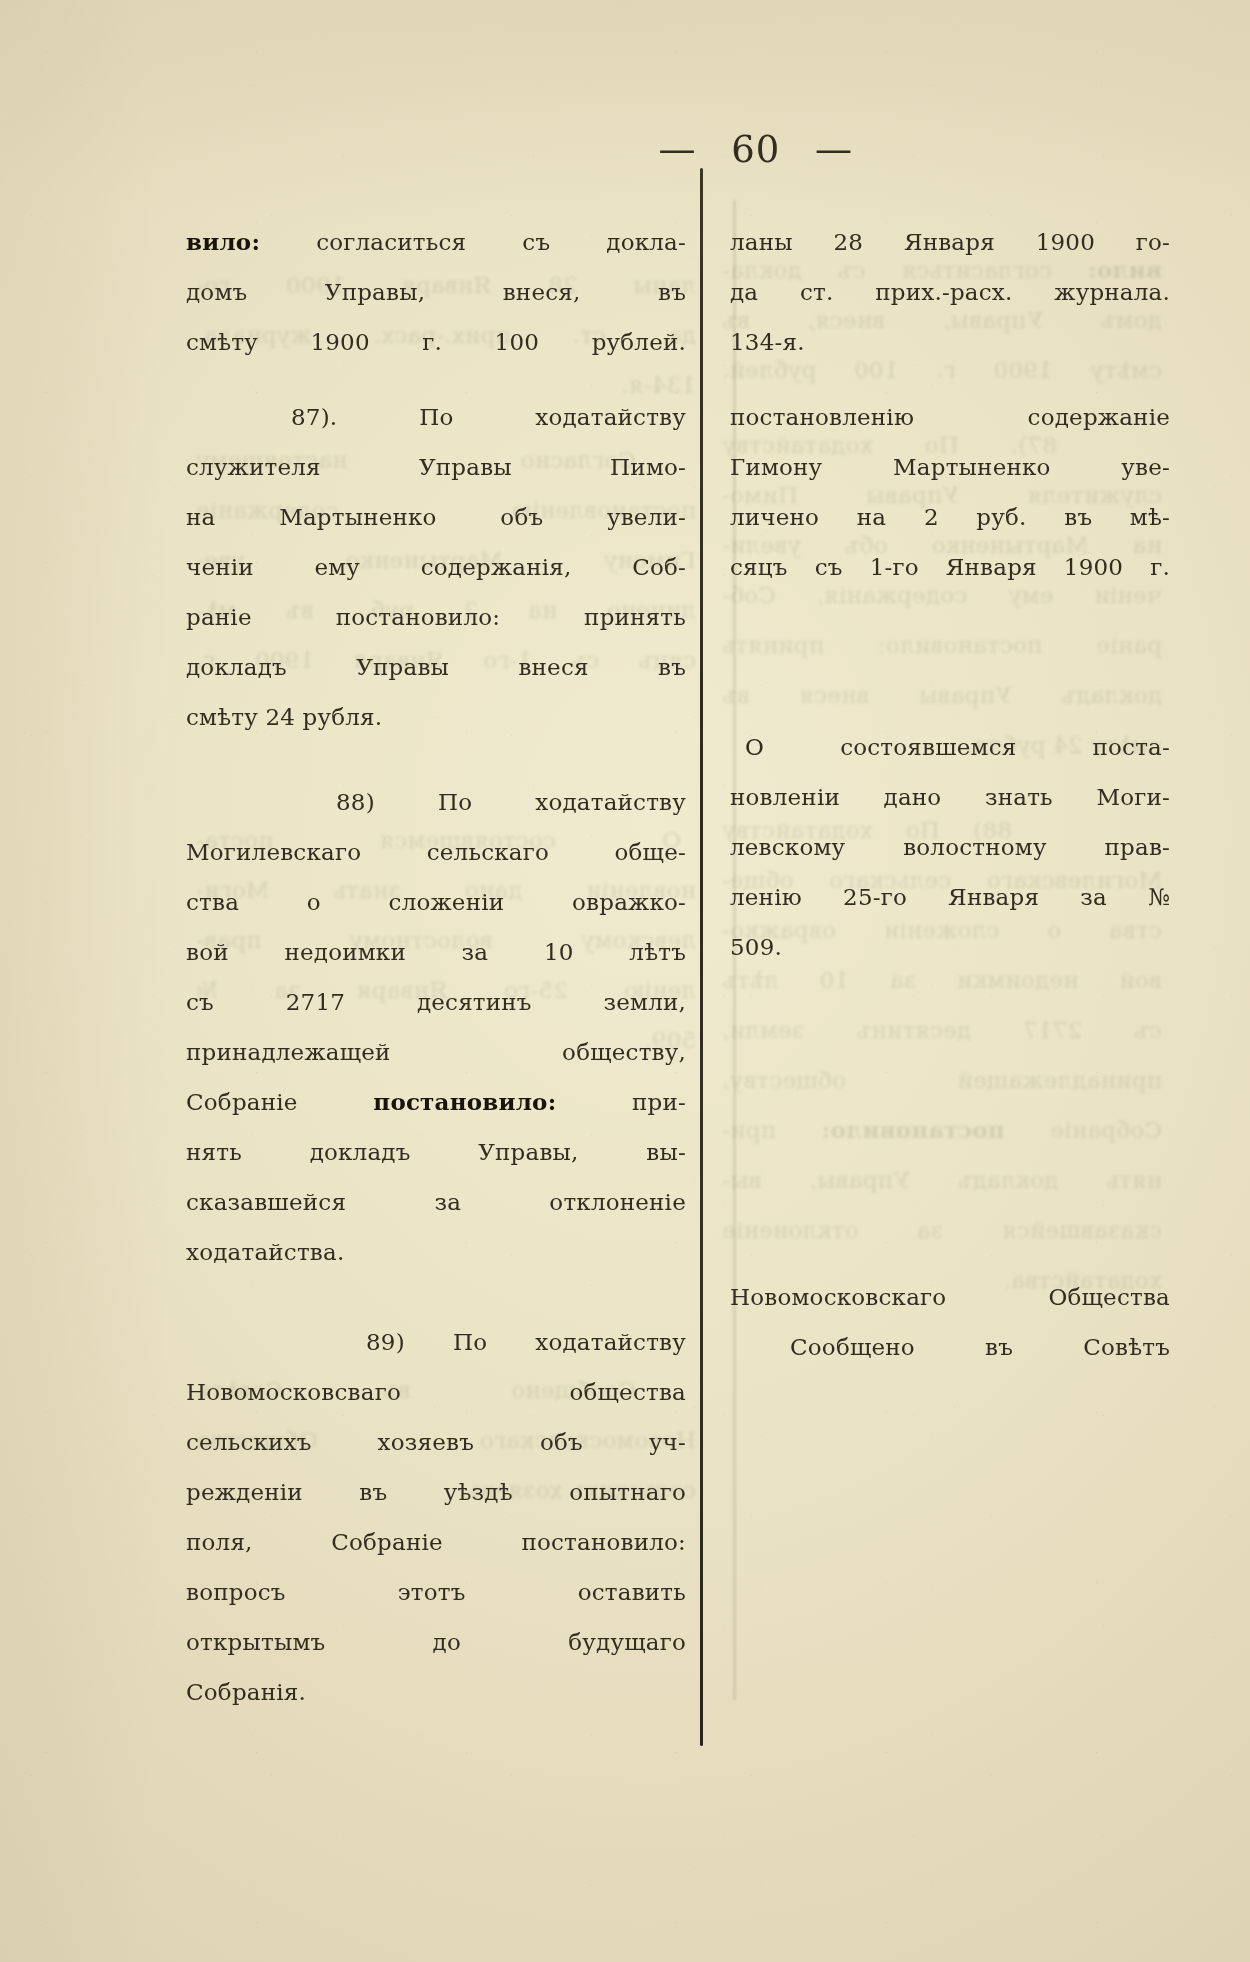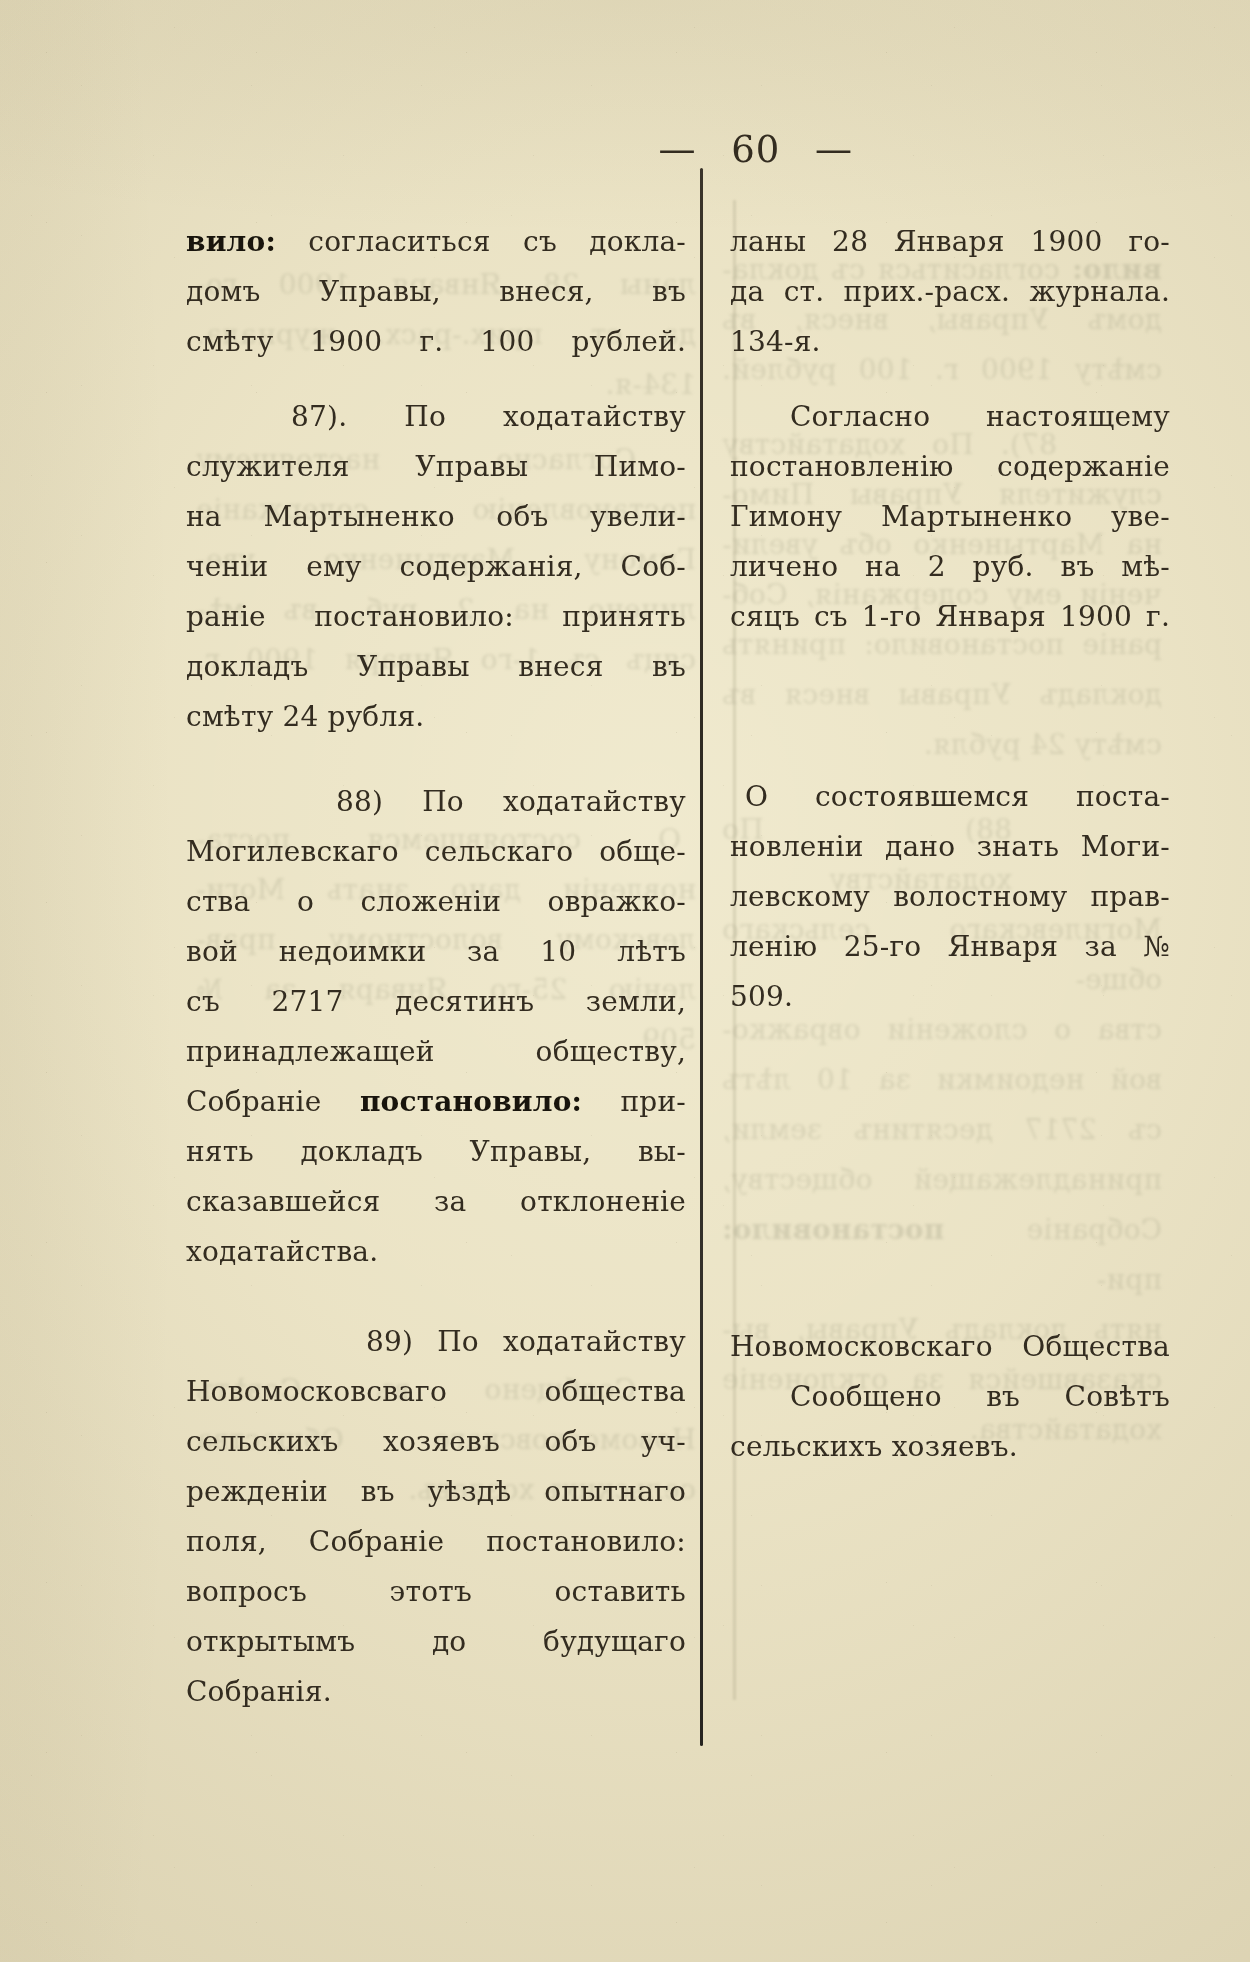--- a/index.html
+++ b/index.html
@@ -35,21 +35,21 @@
     position:absolute;left:700px;top:168px;width:3px;height:1578px;
     background:linear-gradient(to bottom,#3a342a 0%,#2e2a22 40%,#33302a 70%,#262420 100%);
     border-radius:2px;
   }
   .divider-ghost{
     position:absolute;left:733px;top:200px;width:3px;height:1500px;
     background:#8f8a6d;opacity:.22;filter:blur(1px);
   }
   .col{
     position:absolute;top:217px;
-    font-size:28px;line-height:50px;color:var(--ink,#332c20);
+    font-size:23px;line-height:50px;color:var(--ink,#332c20);
     letter-spacing:.2px;
   }
   .col-left{left:186px;width:500px;}
   .col-right{left:730px;width:440px;}
   .para{margin:0;}
   .line{text-align:left;}
   .line.just{text-align:justify;text-align-last:justify;}
   .it{margin-top:12px;}
   .b{font-weight:bold;color:var(--ink-bold,#18140c);}
   .ghost{
@@ -164,32 +164,30 @@
         <div class="line"><span>Собранія.</span></div>
       </div>
     </div>
   <div class="col col-right" id="col-right">
       <div class="para">
         <div class="line just"><span>ланы 28 Января 1900 го-</span></div>
         <div class="line just"><span>да ст. прих.-расх. журнала.</span></div>
         <div class="line"><span>134-я.</span></div>
       </div>
       <div class="para" style="margin-top: 25px;">
-        <div class="line just" style="padding-left: 60px;"><span>Согласно настоящему</span></div>
         <div class="line just"><span>постановленію содержаніе</span></div>
         <div class="line just"><span>Гимону Мартыненко уве-</span></div>
         <div class="line just"><span>личено на 2 руб. въ мѣ-</span></div>
         <div class="line just"><span>сяцъ съ 1-го Января 1900 г.</span></div>
       </div>
       <div class="para" style="margin-top: 130px;">
         <div class="line just" style="padding-left: 15px;"><span>О состоявшемся поста-</span></div>
         <div class="line just"><span>новленіи дано знать Моги-</span></div>
         <div class="line just"><span>левскому волостному прав-</span></div>
         <div class="line just"><span>ленію 25-го Января за №</span></div>
         <div class="line"><span>509.</span></div>
       </div>
       <div class="para" style="margin-top: 300px;">
         <div class="line just"><span>Новомосковскаго Общества</span></div>
         <div class="line just" style="padding-left: 60px;"><span>Сообщено въ Совѣтъ</span></div>
-        <div class="line"><span>сельскихъ хозяевъ.</span></div>
       </div>
     </div>
 </div>
 
 </body></html>

